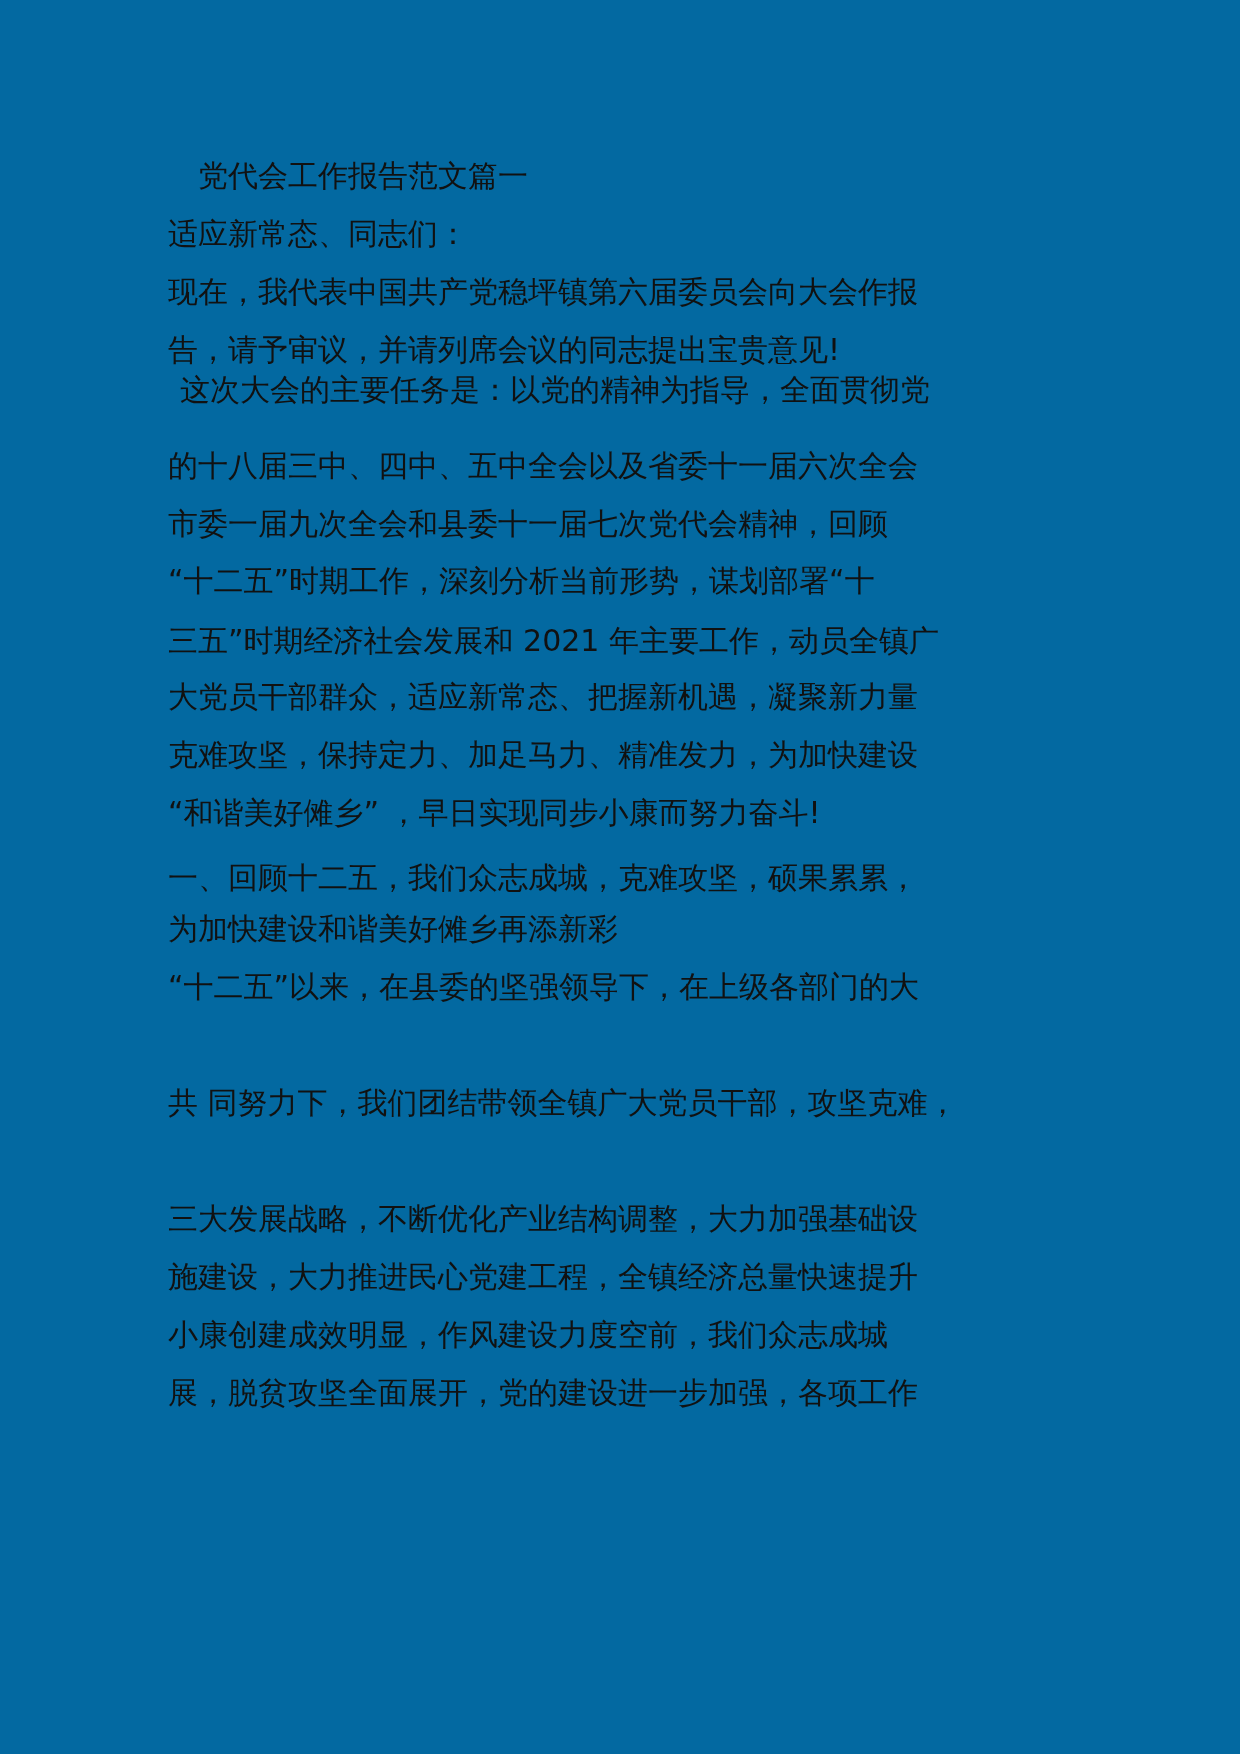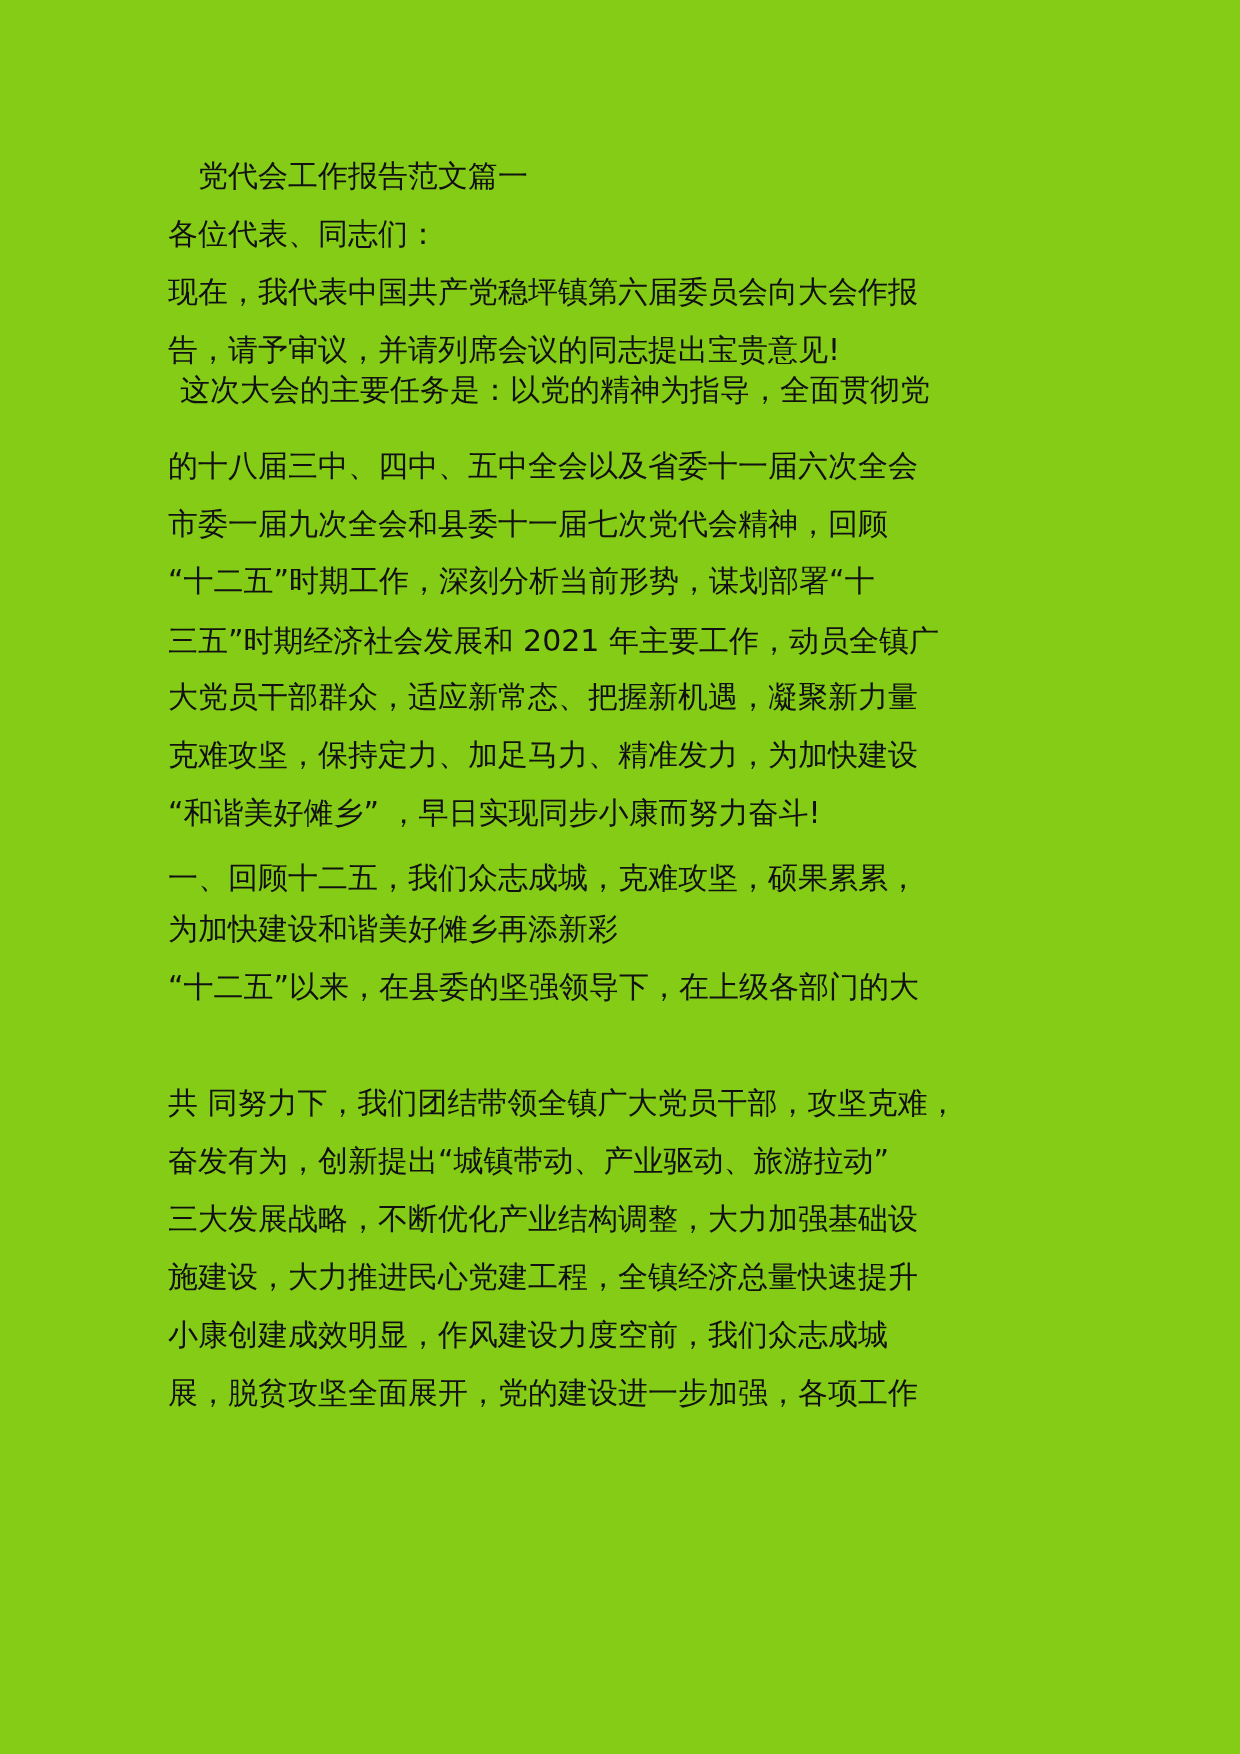--- a/index.html
+++ b/index.html
@@ -1,49 +1,48 @@
 <!DOCTYPE html>
 <html><head>
 <meta charset="utf-8">
 <style>
   html, body { margin: 0; padding: 0; background: #ffffff; }
   body { width: 1240px; height: 1754px; position: relative; overflow: hidden; }
   .page {
     position: absolute; left: 0; top: 0; width: 1240px; height: 1754px;
-    background: #84cc16;
+    background: #0369a1;
   }
   .line {
     position: absolute;
     left: 168px;
     font-family: "DejaVu Sans", sans-serif;
     font-size: 30px;
     line-height: 36px;
     color: #111111;
     white-space: nowrap;
     letter-spacing: 0px;
   }
 </style>
 </head>
 <body>
 
 <div class="page">
   <div class="line" style="left:198px; top:158px;">党代会工作报告范文篇一</div>
-  <div class="line" style="top:216px;">各位代表、同志们：</div>
+  <div class="line" style="top:216px;">适应新常态、同志们：</div>
   <div class="line" style="top:274px;">现在，我代表中国共产党稳坪镇第六届委员会向大会作报</div>
   <div class="line" style="top:332px;">告，请予审议，并请列席会议的同志提出宝贵意见!</div>
   <div class="line" style="top:372px;margin-left:12px;">这次大会的主要任务是：以党的精神为指导，全面贯彻党</div>
   <div class="line" style="top:448px;">的十八届三中、四中、五中全会以及省委十一届六次全会</div>
   <div class="line" style="top:563px;"> “十二五”时期工作，深刻分析当前形势，谋划部署“十</div>
   <div class="line" style="top:506px;">市委一届九次全会和县委十一届七次党代会精神，回顾</div>
   <div class="line" style="top:623px;">三五”时期经济社会发展和 2021 年主要工作，动员全镇广</div>
   <div class="line" style="top:679px;">大党员干部群众，适应新常态、把握新机遇，凝聚新力量</div>
   <div class="line" style="top:737px;">克难攻坚，保持定力、加足马力、精准发力，为加快建设</div>
   <div class="line" style="top:795px;"> “和谐美好傩乡” ，早日实现同步小康而努力奋斗!</div>
   <div class="line" style="top:860px;text-align:right;">一、回顾十二五，我们众志成城，克难攻坚，硕果累累，</div>
   <div class="line" style="top:911px;">为加快建设和谐美好傩乡再添新彩</div>
   <div class="line" style="top:969px;">“十二五”以来，在县委的坚强领导下，在上级各部门的大</div>
   <div class="line" style="top:1085px;">共 同努力下，我们团结带领全镇广大党员干部，攻坚克难，</div>
-  <div class="line" style="top:1143px;">奋发有为，创新提出“城镇带动、产业驱动、旅游拉动”</div>
   <div class="line" style="top:1201px;">三大发展战略，不断优化产业结构调整，大力加强基础设</div>
   <div class="line" style="top:1259px;">施建设，大力推进民心党建工程，全镇经济总量快速提升</div>
   <div class="line" style="top:1317px;">小康创建成效明显，作风建设力度空前，我们众志成城</div>
   <div class="line" style="top:1375px;">展，脱贫攻坚全面展开，党的建设进一步加强，各项工作</div>
 </div>
 
 </body></html>

